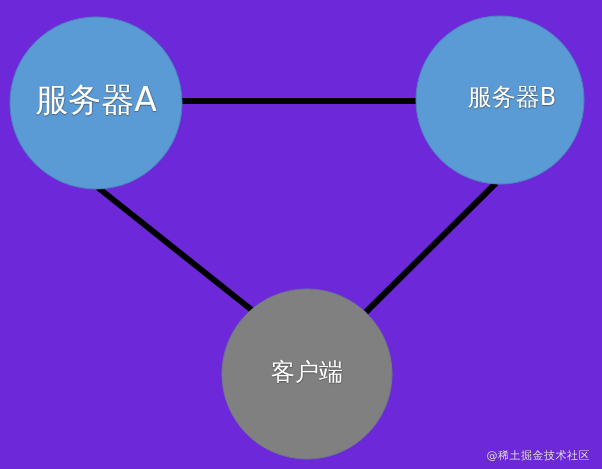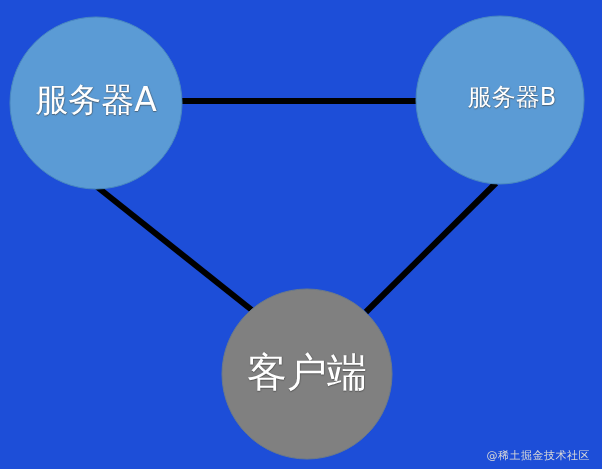--- a/index.html
+++ b/index.html
@@ -48,39 +48,39 @@
     left: 416px;
     top: 75px;
     width: 192px;
     font-size: 24px;
     line-height: 44px;
   }
   #label-client {
     left: 212px;
     top: 350px;
     width: 190px;
-    font-size: 40px;
+    font-size: 24px;
     line-height: 44px;
   }
   #watermark {
     position: absolute;
     right: 12px;
     bottom: 6px;
     font-size: 11px;
     color: #d8d8d8;
     font-family: "DejaVu Sans", "Liberation Sans", sans-serif;
     letter-spacing: 0.5px;
     white-space: nowrap;
     user-select: none;
   }
 </style>
 </head>
 <body>
 
-<div id="canvas" style="background: #1d4ed8;">
+<div id="canvas" style="background: #6d28d9;">
 
   <svg id="diagram-svg" viewBox="0 0 602 469" xmlns="http://www.w3.org/2000/svg">
 
     <line x1="182" y1="101" x2="417" y2="101" stroke="#000000" stroke-width="6" stroke-linecap="butt"></line>
 
     <line x1="96" y1="186" x2="253" y2="311" stroke="#000000" stroke-width="6" stroke-linecap="butt"></line>
 
     <line x1="496" y1="183" x2="366" y2="312" stroke="#000000" stroke-width="6" stroke-linecap="butt"></line>
 
     <circle cx="96" cy="103" r="86" fill="#5B9BD5" stroke="#4A89C0" stroke-width="1"></circle>

